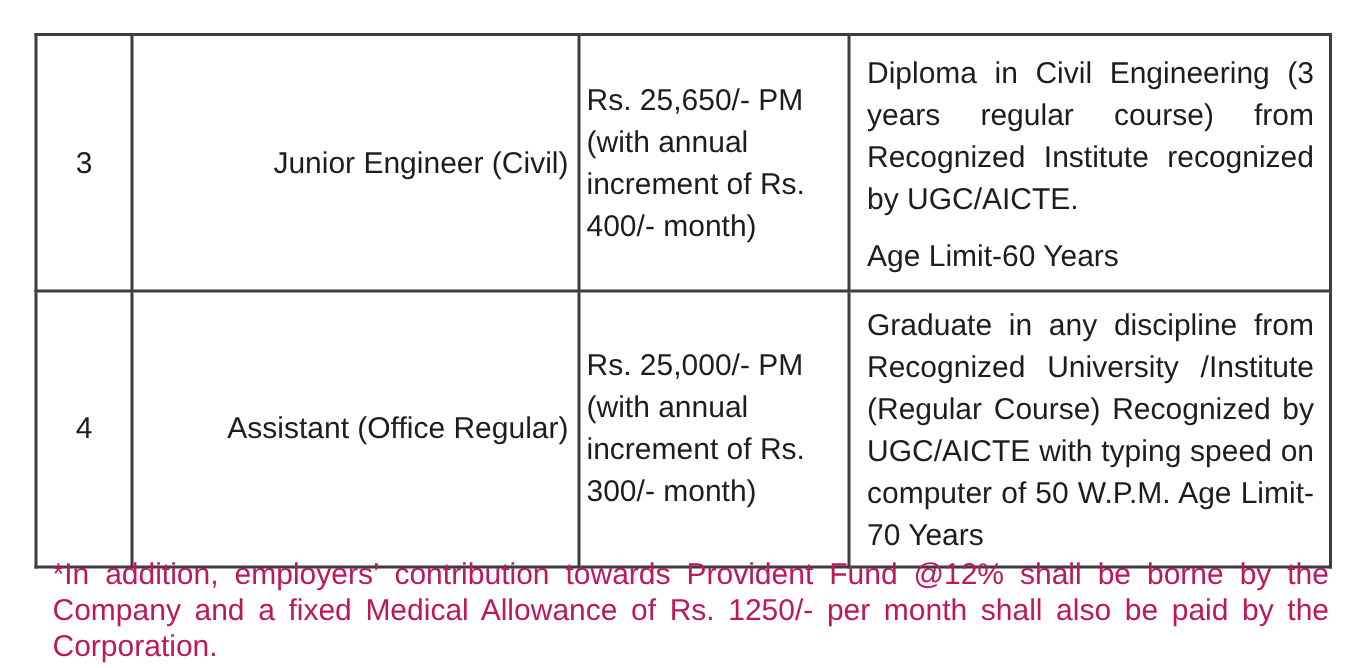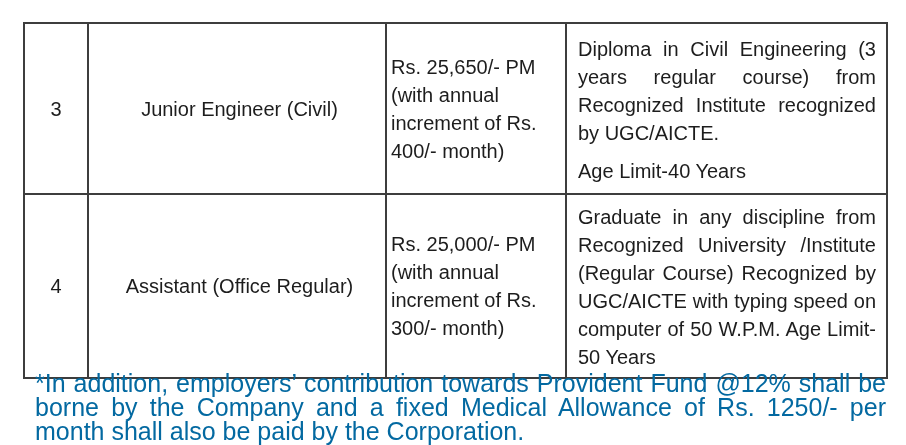--- a/index.html
+++ b/index.html
@@ -23,35 +23,35 @@
     border: 2px solid #3d3d3d;
     font-size: 20px;
     line-height: 28px;
     vertical-align: middle;
     overflow: hidden;
   }
   tr.row-a { height: 171px; }
   tr.row-b { height: 175px; }
 
   td.cell-serial { text-align: center; }
-  td.cell-post   { text-align: center; padding-left: 11px; padding-right: 6px; }
+  td.cell-post   { text-align: right; padding-left: 11px; padding-right: 6px; }
   td.cell-salary { text-align: left; white-space: pre-line; padding: 2px 4px; }
   td.cell-qual   { text-align: justify; padding: 8px 10px 6px 11px; border-radius: 23px; }
   td.cell-qual p { margin: 0; }
   td.cell-qual p.age-line { margin-top: 10px; }
   td.cell-qual p:empty { display: none; }
 
   p.footnote {
     position: absolute;
     left: 35px; top: 371px;
     width: 851px;
-    font-size: 25px;
+    font-size: 20px;
     line-height: 24px;
     text-align: justify;
-    color: #0369a1;
+    color: #be185d;
   }
 </style>
 </head>
 <body>
 
 <div class="page">
 
   <table class="recruit">
     <colgroup>
       <col style="width:64px">
@@ -62,32 +62,32 @@
     <tbody>
       <tr class="row-a">
         <td class="cell-serial">3</td>
         <td class="cell-post">Junior Engineer (Civil)</td>
         <td class="cell-salary">Rs. 25,650/- PM
 (with annual
 increment of Rs.
 400/- month)</td>
         <td class="cell-qual">
           <p>Diploma in Civil Engineering (3 years regular course) from Recognized Institute recognized by UGC/AICTE.</p>
-          <p class="age-line">Age Limit-40 Years</p>
+          <p class="age-line">Age Limit-60 Years</p>
         </td>
       </tr>
       <tr class="row-b">
         <td class="cell-serial">4</td>
         <td class="cell-post">Assistant (Office Regular)</td>
         <td class="cell-salary">Rs. 25,000/- PM
 (with annual
 increment of Rs.
 300/- month)</td>
         <td class="cell-qual">
-          <p>Graduate in any discipline from Recognized University /Institute (Regular Course) Recognized by UGC/AICTE with typing speed on computer of 50 W.P.M. Age Limit-50 Years</p>
+          <p>Graduate in any discipline from Recognized University /Institute (Regular Course) Recognized by UGC/AICTE with typing speed on computer of 50 W.P.M. Age Limit-70 Years</p>
 
         </td>
       </tr>
     </tbody>
   </table>
 
   <p class="footnote">*In addition, employers’ contribution towards Provident Fund @12% shall be borne by the Company and a fixed Medical Allowance of Rs. 1250/- per month shall also be paid by the Corporation.</p>
 
 </div>
 

